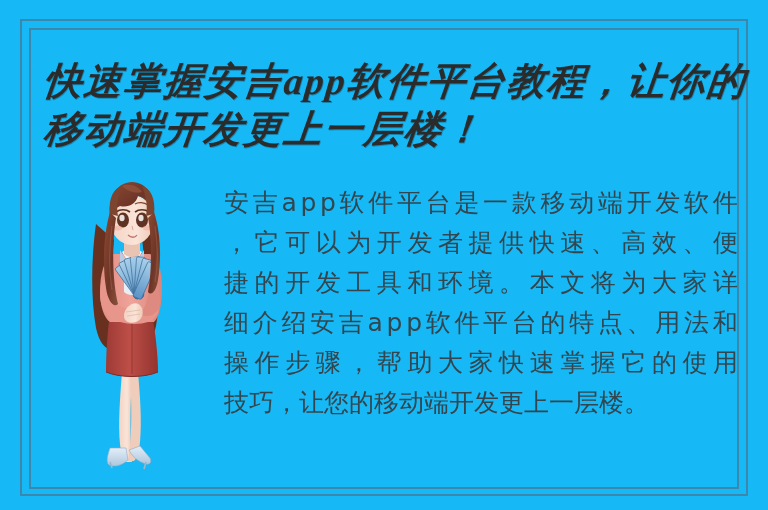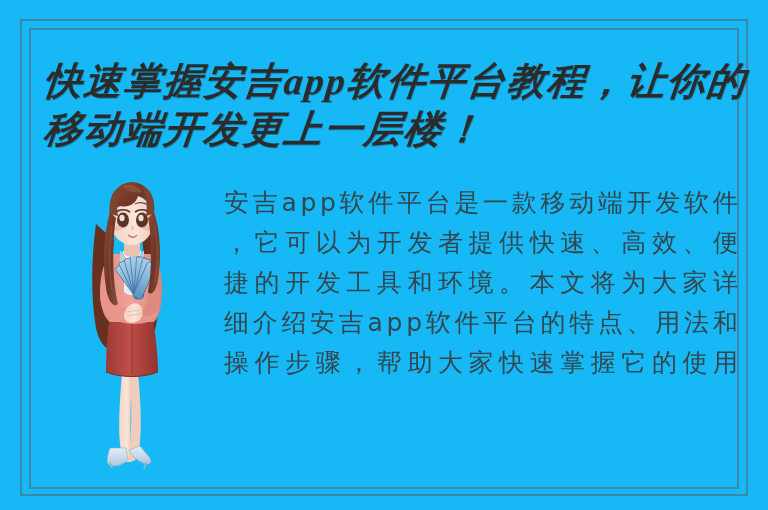--- a/index.html
+++ b/index.html
@@ -331,15 +331,18 @@
         <span>家</span>
         <span>快</span>
         <span>速</span>
         <span>掌</span>
         <span>握</span>
         <span>它</span>
         <span>的</span>
         <span>使</span>
         <span>用</span>
       </div>
+    <div class="body-line last" style="color: rgb(51, 70, 79);">
+      <span>技巧，让您的移动端开发更上一层楼。</span>
+    </div>
   </div>
 
 </div>
 
 </body></html>

